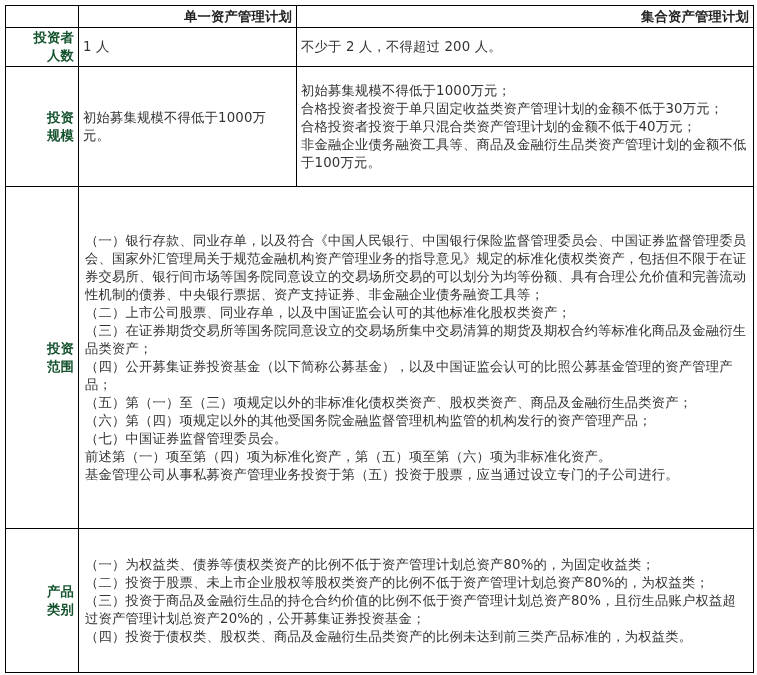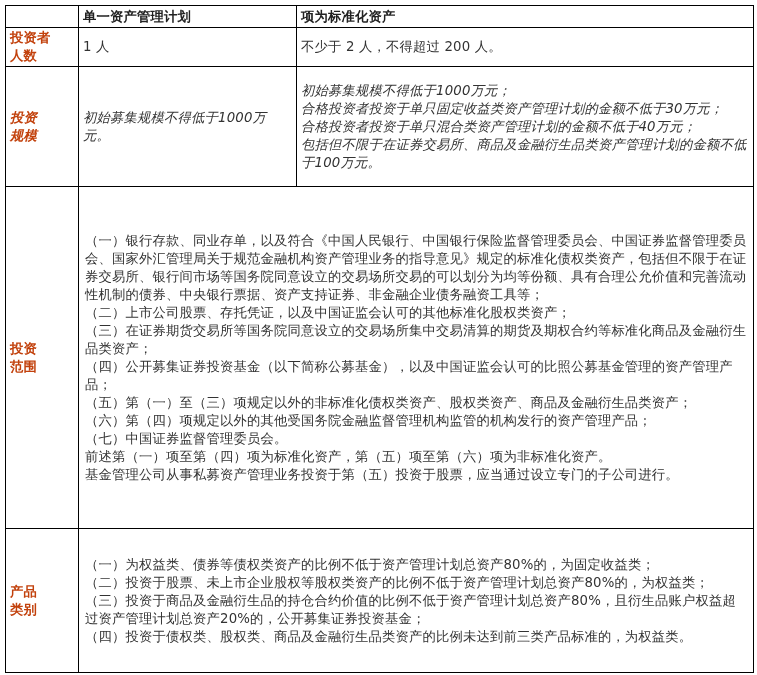--- a/index.html
+++ b/index.html
@@ -29,55 +29,55 @@
       font-size: 13.3px;
       line-height: 18px;
       letter-spacing: 0.2px;
     }
     col.c1 { width: 73px; }
     col.c2 { width: 218px; }
     col.c3 { width: 457px; }
     th.colhead {
       height: 21px;
       font-weight: bold;
-      text-align: left;
+      text-align: right;
       color: #222222;
       letter-spacing: 1.5px;
       font-size: 13.3px;
     }
     td.rowhead {
       font-weight: bold;
-      text-align: left;
-      color: #c2410c;
+      text-align: right;
+      color: #14532d;
       font-size: 14px;
       line-height: 20px;
       letter-spacing: 1px;
     }
     td.rowhead span { display: block; }
     tr.r1 td { height: 38px; }
-    tr.r2 td { height: 119px; font-style: italic; }
+    tr.r2 td { height: 119px; }
     tr.r3 td { height: 341px; }
     tr.r4 td { height: 143px; }
     .cell-lines div { white-space: normal; word-break: break-all; }
     .fullspan { padding-left: 6px !important; margin-top: 43px; }
   </style>
 </head>
 <body>
 
 <table class="comp">
   <colgroup>
     <col class="c1">
       <col class="c2">
       <col class="c3">
   </colgroup>
   <tbody>
       <tr>
     <th class="colhead"></th>
     <th class="colhead">单一资产管理计划</th>
-    <th class="colhead">项为标准化资产</th>
+    <th class="colhead">集合资产管理计划</th>
   </tr>
 
   <tr class="r1">
     <td class="rowhead">
       <span>投资者</span>
       <span>人数</span>
     </td>
     <td>1 人</td>
     <td>不少于 2 人，不得超过 200 人。</td>
   </tr>
@@ -85,32 +85,32 @@
   <tr class="r2">
     <td class="rowhead">
       <span>投资</span>
       <span>规模</span>
     </td>
     <td>初始募集规模不得低于1000万元。</td>
     <td class="cell-lines">
       <div>初始募集规模不得低于1000万元；</div>
       <div>合格投资者投资于单只固定收益类资产管理计划的金额不低于30万元；</div>
       <div>合格投资者投资于单只混合类资产管理计划的金额不低于40万元；</div>
-      <div>包括但不限于在证券交易所、商品及金融衍生品类资产管理计划的金额不低于100万元。</div>
+      <div>非金融企业债务融资工具等、商品及金融衍生品类资产管理计划的金额不低于100万元。</div>
     </td>
   </tr>
 
   <tr class="r3">
     <td class="rowhead">
       <span>投资</span>
       <span>范围</span>
     </td>
     <td colspan="2" class="cell-lines fullspan">
       <div>（一）银行存款、同业存单，以及符合《中国人民银行、中国银行保险监督管理委员会、中国证券监督管理委员会、国家外汇管理局关于规范金融机构资产管理业务的指导意见》规定的标准化债权类资产，包括但不限于在证券交易所、银行间市场等国务院同意设立的交易场所交易的可以划分为均等份额、具有合理公允价值和完善流动性机制的债券、中央银行票据、资产支持证券、非金融企业债务融资工具等；</div>
-      <div>（二）上市公司股票、存托凭证，以及中国证监会认可的其他标准化股权类资产；</div>
+      <div>（二）上市公司股票、同业存单，以及中国证监会认可的其他标准化股权类资产；</div>
       <div>（三）在证券期货交易所等国务院同意设立的交易场所集中交易清算的期货及期权合约等标准化商品及金融衍生品类资产；</div>
       <div>（四）公开募集证券投资基金（以下简称公募基金），以及中国证监会认可的比照公募基金管理的资产管理产品；</div>
       <div>（五）第（一）至（三）项规定以外的非标准化债权类资产、股权类资产、商品及金融衍生品类资产；</div>
       <div>（六）第（四）项规定以外的其他受国务院金融监督管理机构监管的机构发行的资产管理产品；</div>
       <div>（七）中国证券监督管理委员会。</div>
       <div>前述第（一）项至第（四）项为标准化资产，第（五）项至第（六）项为非标准化资产。</div>
       <div>基金管理公司从事私募资产管理业务投资于第（五）投资于股票，应当通过设立专门的子公司进行。</div>
     </td>
   </tr>
 

